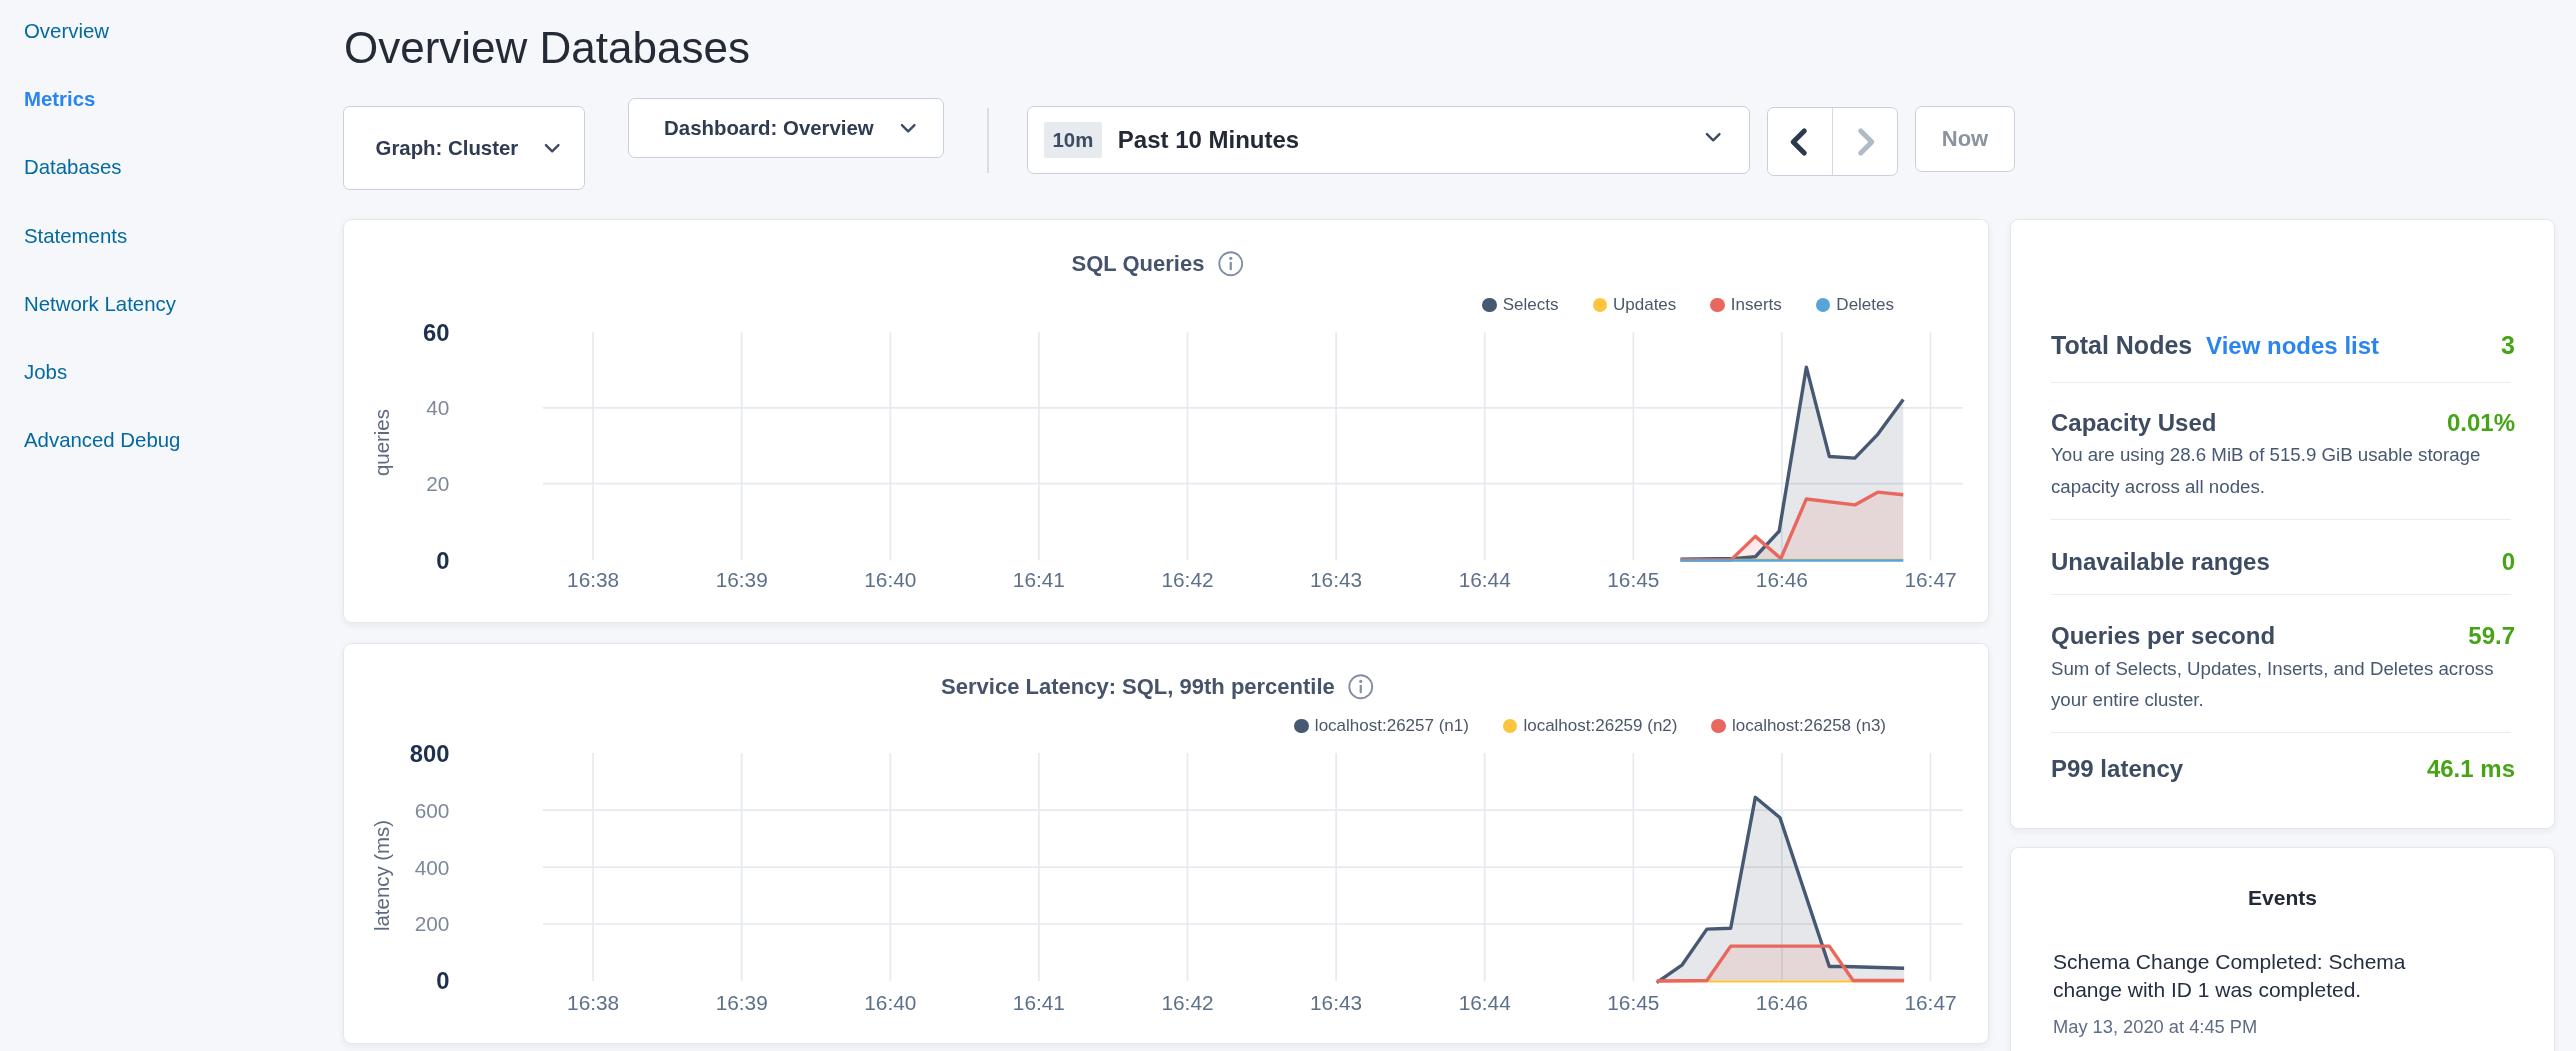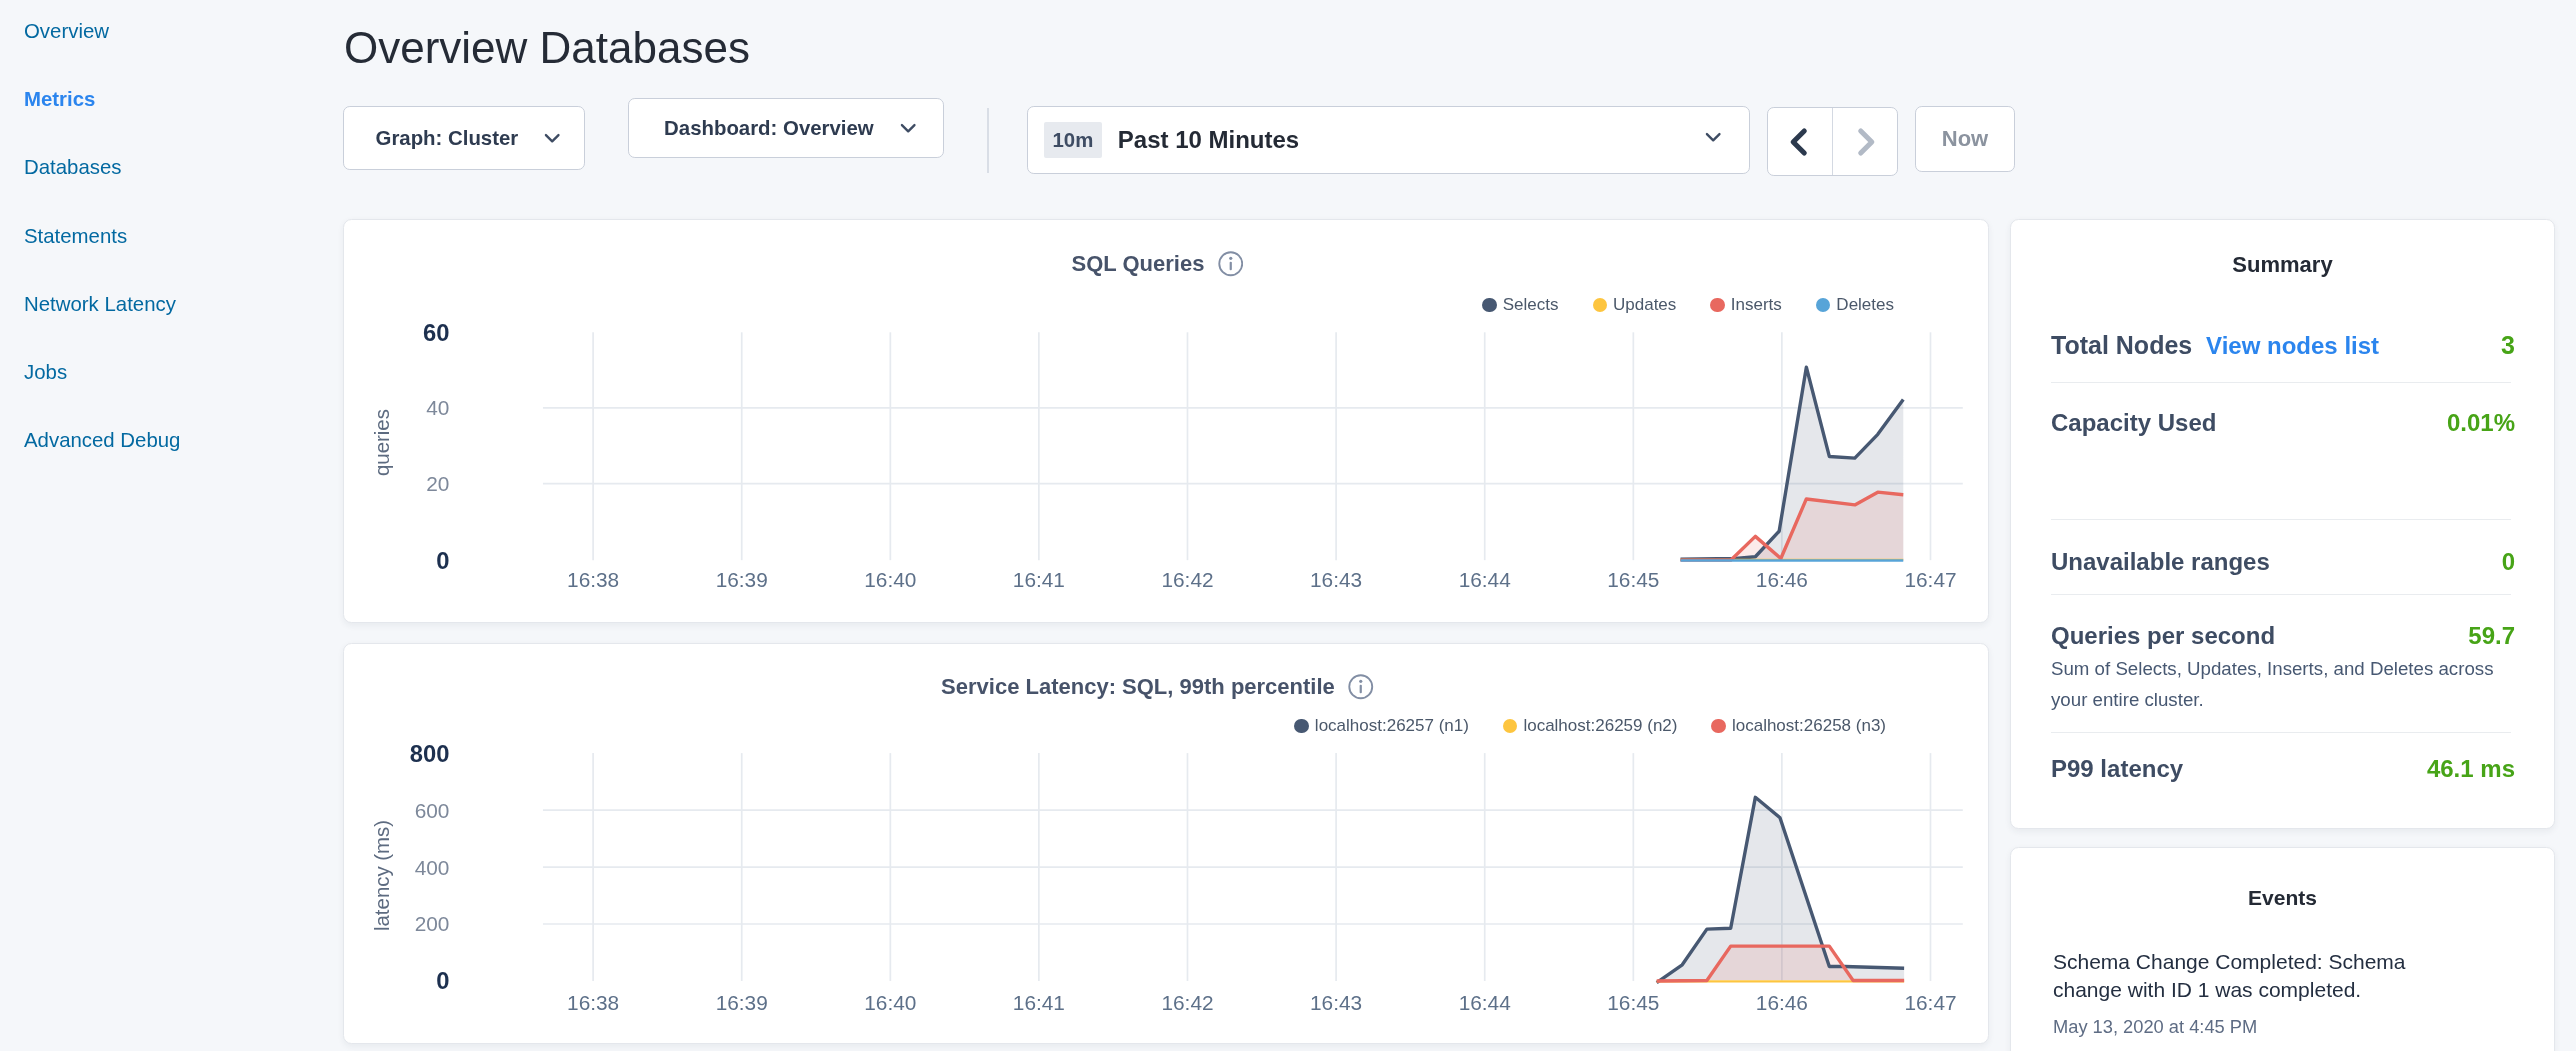--- a/index.html
+++ b/index.html
@@ -33,21 +33,21 @@
   <a class="active" style="top:88px">Metrics</a>
   <a style="top:156px">Databases</a>
   <a style="top:225px">Statements</a>
   <a style="top:293px">Network Latency</a>
   <a style="top:361px">Jobs</a>
   <a style="top:429px">Advanced Debug</a>
 </div>
 
 <h1>Overview Databases</h1>
 
-<div class="btn" style="left:343px; top:106px; width:242px; height:64px; padding-left:10.2px;justify-content:center;">Graph: Cluster <svg width="20.4" height="20.4" viewBox="0 0 26 26" style="margin-left:24px">
+<div class="btn" style="left:343px; top:106px; width:242px; height:84px; padding-left:10.2px;justify-content:center;">Graph: Cluster <svg width="20.4" height="20.4" viewBox="0 0 26 26" style="margin-left:24px">
       <path d="M5 9 L13 17 L21 9" fill="none" stroke="#3e4c63" stroke-width="3" stroke-linecap="round" stroke-linejoin="round"></path>
     </svg></div>
 <div class="btn" style="left:628px; top:98px; width:316px; height:60px; padding-left:10.2px;">Dashboard: Overview <svg width="20.4" height="20.4" viewBox="0 0 26 26" style="margin-left:24px">
       <path d="M5 9 L13 17 L21 9" fill="none" stroke="#3e4c63" stroke-width="3" stroke-linecap="round" stroke-linejoin="round"></path>
     </svg></div>
 <div class="abs" style="left:987px; top:108px; width:1.7px; height:65px; background:#d9dee6;"></div>
 <div class="btn" style="left:1027px; top:106px; width:723px; height:68px; justify-content:flex-start; font-weight:400;">
   <span style="background:#e7eaef; border-radius:2px; font-weight:700; font-size:20.4px; color:#3e4c63; padding:6.8px 8.5px; margin-left:16px;">10m</span>
   <span style="margin-left:16px; font-weight:700; font-size:24px; color:#242a35;">Past 10 Minutes</span>
   <span style="margin-left:auto; margin-right:26px;"><svg width="20.4" height="20.4" viewBox="0 0 26 26">
@@ -160,30 +160,30 @@
       </svg></div>
   <div class="legend" style="right:102px; top:72px;">
       <span class="li"><span class="dot" style="background:#475872"></span>localhost:26257 (n1)</span>
       <span class="li"><span class="dot" style="background:#fdc53f"></span>localhost:26259 (n2)</span>
       <span class="li"><span class="dot" style="background:#e8685f"></span>localhost:26258 (n3)</span>
     </div>
   <div class="ylab" style="left:27px; top:287px;">latency (ms)</div>
 </div>
 
 <div class="panel" style="left:2010px; top:219px; width:545px; height:610px;">
-  <div style="position:absolute; top:32px; width:100%; text-align:center; font-size:22px; font-weight:700; color:#242a35;">Summary</div>
   <div class="srow" style="top:111px;">
     <span class="slab" style="font-size:25px;">Total Nodes&nbsp;&nbsp;<span style="color:#2b85ee; font-size:24px;">View nodes list</span></span>
     <span class="sval" style="font-size:25px;">3</span>
   </div>
   <div class="sdiv" style="top:162px;"></div>
   <div class="srow" style="top:188px;">
     <span class="slab">Capacity Used</span>
       <span class="sval">0.01%</span>
   </div>
+  <div class="sdesc" style="top:219px; line-height:32px;">You are using 28.6 MiB of 515.9 GiB usable storage capacity across all nodes.</div>
   <div class="sdiv" style="top:299px;"></div>
   <div class="srow" style="top:327px;">
     <span class="slab">Unavailable ranges</span>
       <span class="sval">0</span>
   </div>
   <div class="sdiv" style="top:374px;"></div>
   <div class="srow" style="top:401px;">
     <span class="slab">Queries per second</span>
       <span class="sval">59.7</span>
   </div>

